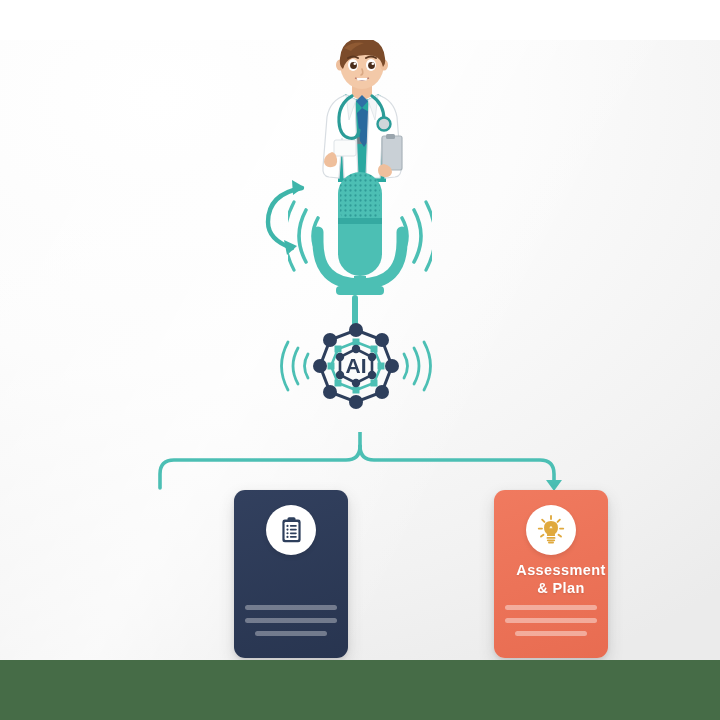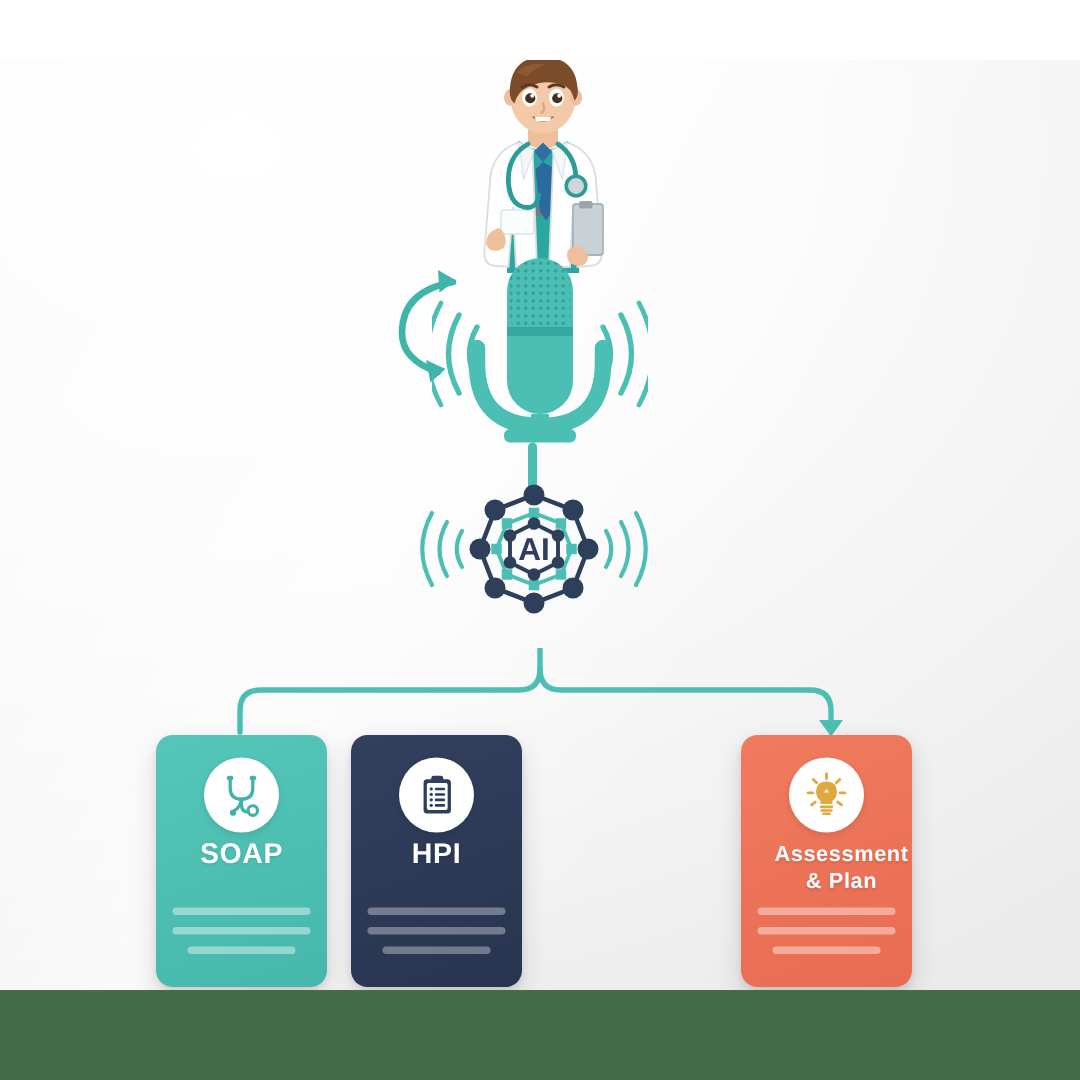--- a/index.html
+++ b/index.html
@@ -252,59 +252,39 @@
 
       <path d="M220 14 q0 14 -14 14 H34 q-14 0 -14 14 v14" fill="none" stroke="#4cbfb4" stroke-width="3.6" stroke-linecap="round"></path>
       <path d="M220 14 q0 14 14 14 H400 q14 0 14 14 v8" fill="none" stroke="#4cbfb4" stroke-width="3.6" stroke-linecap="round"></path>
 
       <path d="M406 48 h16 l-8 11 z" fill="#4cbfb4"></path>
     </svg>
   </div>
 
   <div id="cards">
 
-    <div class="card c0">
-      <div class="badge">
-        <svg viewBox="0 0 34 34" width="32" height="32">
-          <path d="M9 5 v7 q0 8 8 8 q8 0 8 -8 v-7" fill="none" stroke="#3fb3a8" stroke-width="2.3" stroke-linecap="round"></path>
-          <rect x="6.6" y="3.4" width="4.6" height="3.2" rx="1.4" fill="#3fb3a8"></rect>
-          <rect x="22.8" y="3.4" width="4.6" height="3.2" rx="1.4" fill="#3fb3a8"></rect>
-          <path d="M17 20 v4 q0 5 5 5" fill="none" stroke="#3fb3a8" stroke-width="2.3" stroke-linecap="round"></path>
-          <circle cx="25" cy="28" r="3.4" fill="none" stroke="#3fb3a8" stroke-width="2.2"></circle>
-          <path d="M17 20 q-1 6 -5 8" fill="none" stroke="#3fb3a8" stroke-width="2.3" stroke-linecap="round"></path>
-          <circle cx="11" cy="29.5" r="2.2" fill="#3fb3a8"></circle>
-        </svg>
-      </div>
-      <div class="card-title">SOAP</div>
-      <div class="lines">
-        <div class="ln w1"></div>
-          <div class="ln w2"></div>
-          <div class="ln w3"></div>
-      </div>
-    </div>
 
     <div class="card c1">
       <div class="badge">
         <svg viewBox="0 0 34 34" width="31" height="31">
           <rect x="7" y="5" width="20" height="25" rx="2.6" fill="#2e3f5c"></rect>
           <rect x="9.4" y="7.6" width="15.2" height="19.8" rx="1.4" fill="#ffffff"></rect>
           <rect x="12.6" y="2.4" width="8.8" height="5" rx="1.8" fill="#2e3f5c"></rect>
           <g fill="#2e3f5c">
             <circle cx="12.6" cy="12" r="1.2"></circle>
               <rect x="15.2" y="11.1" width="7.6" height="1.9" rx=".9"></rect>
             <circle cx="12.6" cy="16" r="1.2"></circle>
               <rect x="15.2" y="15.1" width="7.6" height="1.9" rx=".9"></rect>
             <circle cx="12.6" cy="20" r="1.2"></circle>
               <rect x="15.2" y="19.1" width="7.6" height="1.9" rx=".9"></rect>
             <circle cx="12.6" cy="24" r="1.2"></circle>
               <rect x="15.2" y="23.1" width="7.6" height="1.9" rx=".9"></rect>
           </g>
         </svg>
       </div>
-      <div class="card-title">HPI</div>
       <div class="lines">
         <div class="ln w1"></div>
           <div class="ln w2"></div>
           <div class="ln w3"></div>
       </div>
     </div>
 
 
     <div class="card c3">
       <div class="badge">

